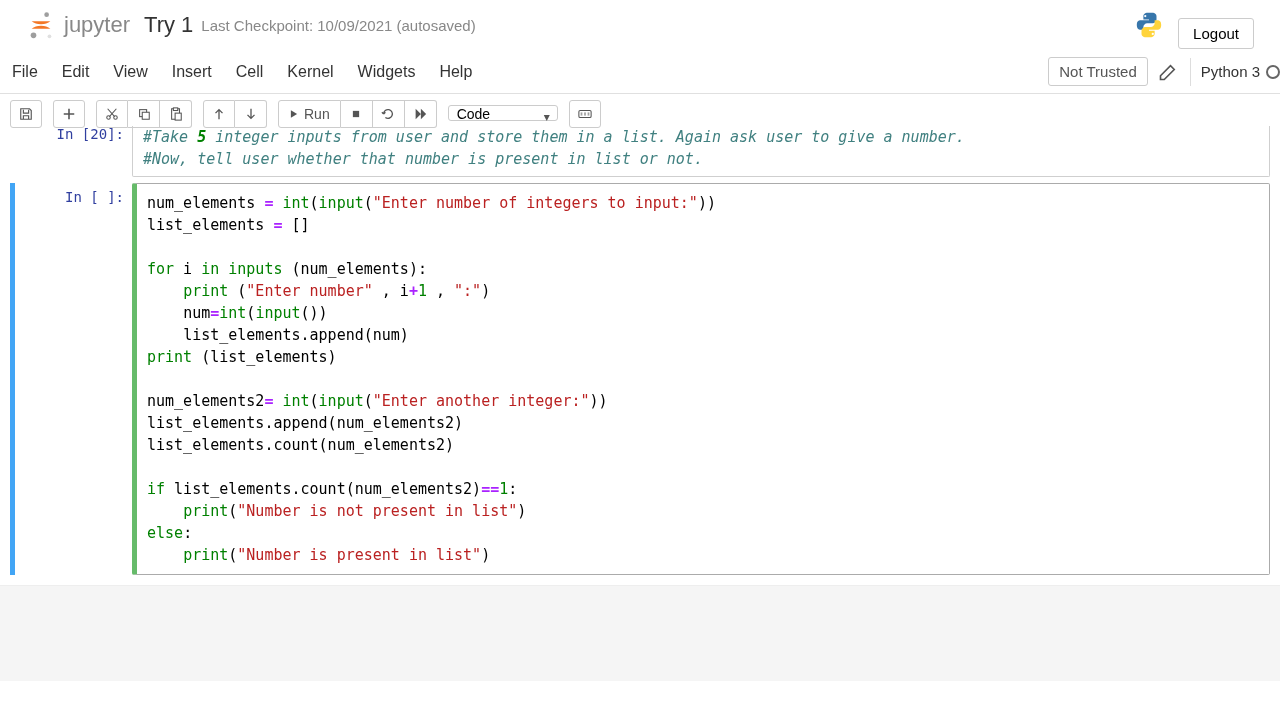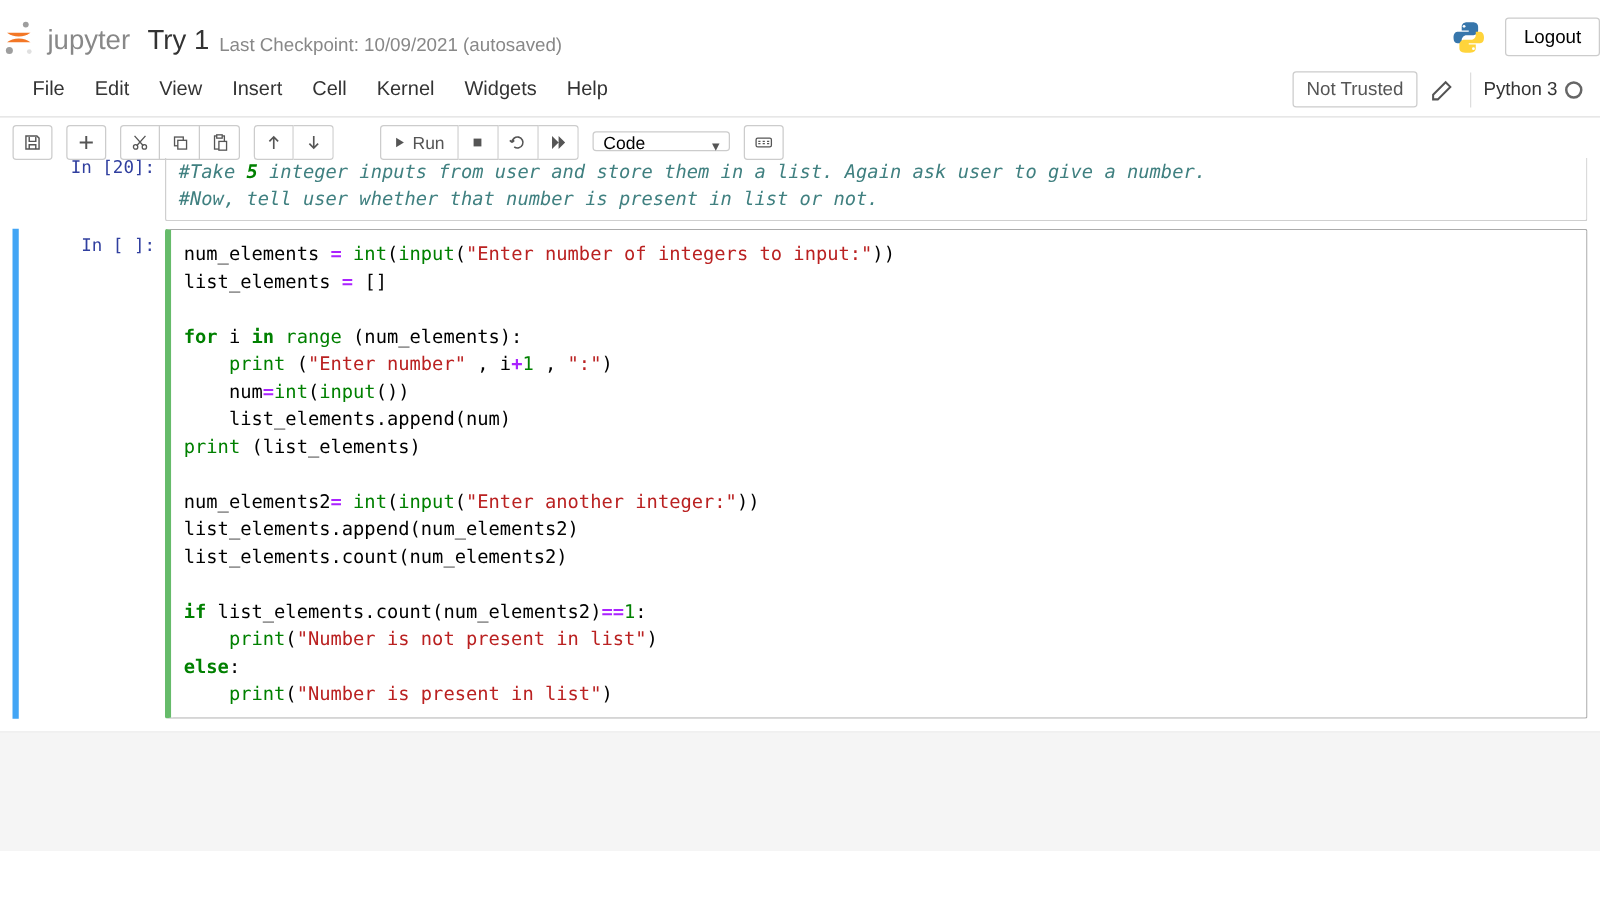--- a/index.html
+++ b/index.html
@@ -1,47 +1,47 @@
 <!DOCTYPE html>
 <html><head>
 <meta charset="utf-8">
 <style>
 * { box-sizing: border-box; margin: 0; padding: 0; }
 body { font-family: "Helvetica Neue", Helvetica, Arial, sans-serif; font-size: 14px; color: #333; background: #fff; overflow: hidden; }
 
 
-.header { display: flex; align-items: flex-end; padding: 5px 0; height: 50px; }
+.header { display: flex; align-items: center; padding: 5px 26px; height: 50px; }
 .logo { width: 30px; height: 30px; margin-right: 8px; position: relative; }
 .logo svg { width: 100%; height: 100%; }
 .brand { font-size: 22px; color: #888; margin-right: 14px; }
 .title { font-size: 22px; color: #333; margin-right: 8px; }
 .checkpoint { font-size: 15px; color: #888; }
 .header-spacer { flex: 1; }
 .python-icon { width: 30px; height: 30px; margin-right: 14px; }
 .python-icon svg { width: 100%; height: 100%; }
 .logout-btn { border: 1px solid #ccc; padding: 6px 14px; border-radius: 3px; background: #fff; font-size: 15px; cursor: pointer; margin-top: 17px; }
 
 
-.menubar { display: flex; align-items: center; padding: 0 14px; border-bottom: 1px solid #e0e0e0; height: 44px; }
+.menubar { display: flex; align-items: center; padding: 0 0; border-bottom: 1px solid #e0e0e0; height: 44px; }
 .menu-item { padding: 8px 12px; font-size: 16px; cursor: pointer; }
 .menubar-spacer { flex: 1; }
 .not-trusted { border: 1px solid #ccc; padding: 5px 10px; border-radius: 3px; font-size: 15px; color: #555; margin-right: 10px; margin-left: 16px; }
 .edit-icon { width: 20px; height: 20px; margin-right: 2px; cursor: pointer; }
 .kernel-sep { width: 1px; height: 28px; background: #ddd; margin: 0 10px; }
 .kernel-name { font-size: 15px; color: #333; margin-right: 6px; }
 .kernel-indicator { width: 14px; height: 14px; border: 2px solid #666; border-radius: 50%; }
 
 
 .toolbar { display: flex; align-items: center; padding: 6px 10px; border-bottom: 1px solid #e0e0e0; height: 40px; gap: 0; }
 .tb-btn { width: 32px; height: 28px; border: 1px solid #ccc; background: #fff; display: flex; align-items: center; justify-content: center; cursor: pointer; font-size: 14px; color: #555; border-radius: 3px; margin-right: 3px; }
 .tb-btn.joined-left { border-radius: 3px 0 0 3px; margin-right: 0; }
 .tb-btn.joined-mid { border-radius: 0; margin-right: 0; border-left: none; }
 .tb-btn.joined-right { border-radius: 0 3px 3px 0; border-left: none; margin-right: 3px; }
 .tb-sep { width: 8px; }
-.run-btn { width: auto; padding: 0 10px; gap: 5px; margin-left: 26px; }
+.run-btn { width: auto; padding: 0 10px; gap: 5px; }
 .run-btn span { font-size: 14px; }
 .celltype { height: 16px; border: 1px solid #ccc; border-radius: 3px; padding: 0 24px 0 8px; font-size: 14px; background: #fff; appearance: none; position: relative; width: 110px; }
 .celltype-wrap { position: relative; margin-right: 3px; }
 .celltype-wrap::after { content: "▾"; position: absolute; right: 8px; top: 5px; color: #555; pointer-events: none; font-size: 12px; }
 .tb-icon { width: 14px; height: 14px; }
 
 
 .notebook { padding: 0 10px; background: #fff; }
 .cell-row { display: flex; margin-bottom: 6px; }
 .prompt { width: 122px; text-align: right; padding: 6px 8px 0 0; font-family: monospace; font-size: 14px; color: #303F9F; flex-shrink: 0; }
@@ -54,21 +54,21 @@
 
 .cell-active { position: relative; }
 .cell-active::before { content: ""; position: absolute; left: -122px; top: 0; bottom: 0; width: 5px; background: #42A5F5; }
 .cell-wrap { border: 1px solid #ababab; border-left: 5px solid #66BB6A; border-radius: 2px; }
 .code-area { padding: 8px 10px; font-family: monospace; font-size: 15px; line-height: 22px; white-space: pre; }
 
 
 .py-name { color: #000; }
 .py-op { color: #AA22FF; font-weight: bold; }
 .py-builtin { color: #008000; }
-.py-kw { color: #008000; font-weight: bold; text-align: center; }
+.py-kw { color: #008000; font-weight: normal; text-align: center; }
 .py-str { color: #BA2121; }
 .py-num { color: #008000; }
 .py-punc { color: #000; }
 
 .bottom-fade { height: 96px; background: #f5f5f5; border-top: 1px solid #eee; margin-top: 10px; }
 </style>
 </head>
 <body>
 
 <div class="header">
@@ -208,21 +208,21 @@
     </div>
   </div>
 
   <div class="cell-row">
     <div class="prompt">In [ ]:</div>
     <div class="cell-body cell-active">
       <div class="cell-wrap">
 <div class="code-area"><span class="py-name">num_elements </span><span class="py-op">=</span><span> </span><span class="py-builtin">int</span><span class="py-punc">(</span><span class="py-builtin">input</span><span class="py-punc">(</span><span class="py-str">"Enter number of integers to input:"</span><span class="py-punc">))</span>
 <span class="py-name">list_elements </span><span class="py-op">=</span><span> </span><span class="py-punc">[]</span>
 
-<span class="py-kw">for</span><span class="py-name"> i </span><span class="py-kw">in</span><span> </span><span class="py-builtin">range</span><span class="py-name"> (num_elements):</span>
+<span class="py-kw">for</span><span class="py-name"> i </span><span class="py-kw">in</span><span> </span><span class="py-builtin">inputs</span><span class="py-name"> (num_elements):</span>
 <span>    </span><span class="py-builtin">print</span><span class="py-punc"> (</span><span class="py-str">"Enter number"</span><span class="py-name"> , i</span><span class="py-op">+</span><span class="py-num">1</span><span class="py-name"> , </span><span class="py-str">":"</span><span class="py-punc">)</span>
 <span>    </span><span class="py-name">num</span><span class="py-op">=</span><span class="py-builtin">int</span><span class="py-punc">(</span><span class="py-builtin">input</span><span class="py-punc">())</span>
 <span>    </span><span class="py-name">list_elements.append(num)</span>
 <span class="py-builtin">print</span><span class="py-name"> (list_elements)</span>
 
 <span class="py-name">num_elements2</span><span class="py-op">=</span><span> </span><span class="py-builtin">int</span><span class="py-punc">(</span><span class="py-builtin">input</span><span class="py-punc">(</span><span class="py-str">"Enter another integer:"</span><span class="py-punc">))</span>
 <span class="py-name">list_elements.append(num_elements2)</span>
 <span class="py-name">list_elements.count(num_elements2)</span>
 
 <span class="py-kw">if</span><span class="py-name"> list_elements.count(num_elements2)</span><span class="py-op">==</span><span class="py-num">1</span><span class="py-name">:</span>

